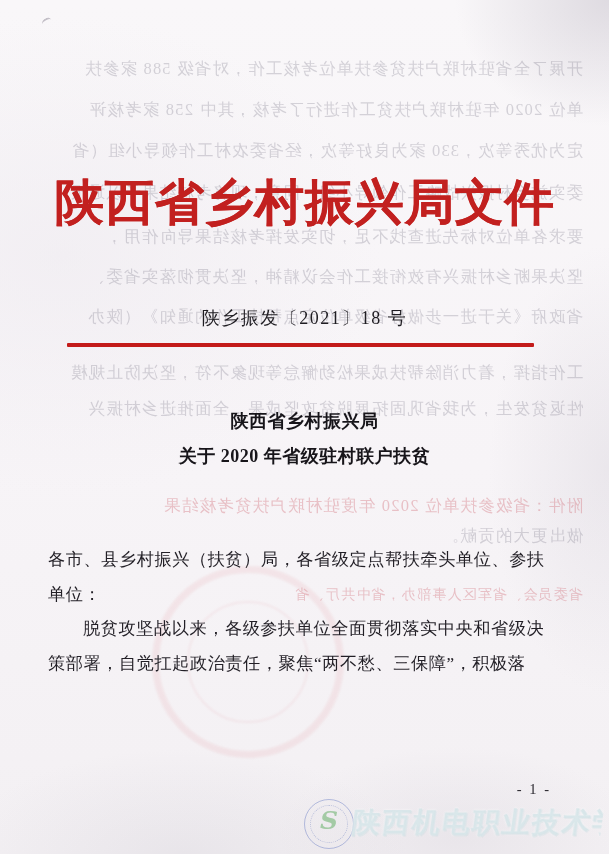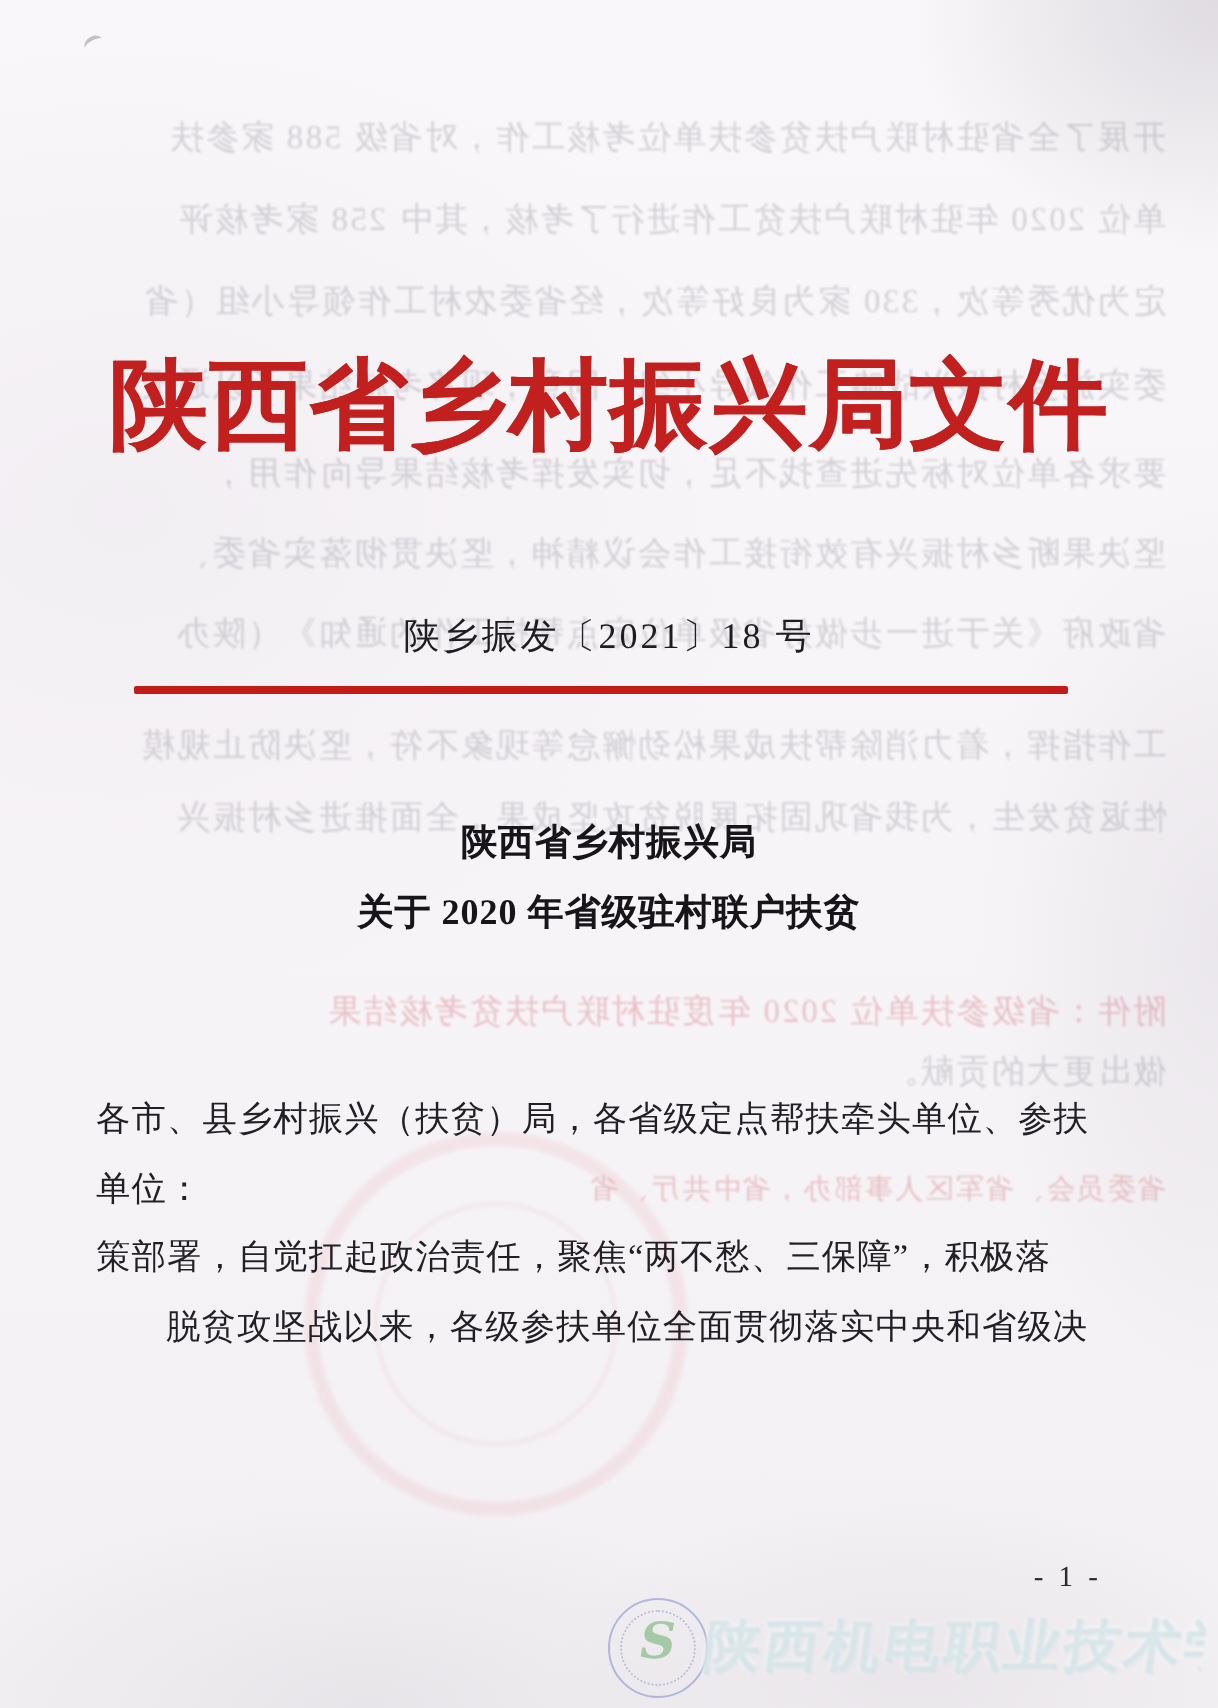--- a/index.html
+++ b/index.html
@@ -134,22 +134,22 @@
     <div class="red-rule"></div>
 
     <div class="doc-title">
       <div>陕西省乡村振兴局</div>
       <div>关于 2020 年省级驻村联户扶贫</div>
     </div>
 
     <div class="body-text">
       <div class="body-line">各市、县乡村振兴（扶贫）局，各省级定点帮扶牵头单位、参扶</div>
       <div class="body-line">单位：</div>
+      <div class="body-line indent">脱贫攻坚战以来，各级参扶单位全面贯彻落实中央和省级决</div>
       <div class="body-line">策部署，自觉扛起政治责任，聚焦“两不愁、三保障”，积极落</div>
-      <div class="body-line indent">脱贫攻坚战以来，各级参扶单位全面贯彻落实中央和省级决</div>
     </div>
 
     <div class="page-number">- 1 -</div>
 
     <div class="wm-logo">
       <div class="wm-glyph">S</div>
     </div>
     <div class="wm-text">陕西机电职业技术学院</div>
 
   </div>

